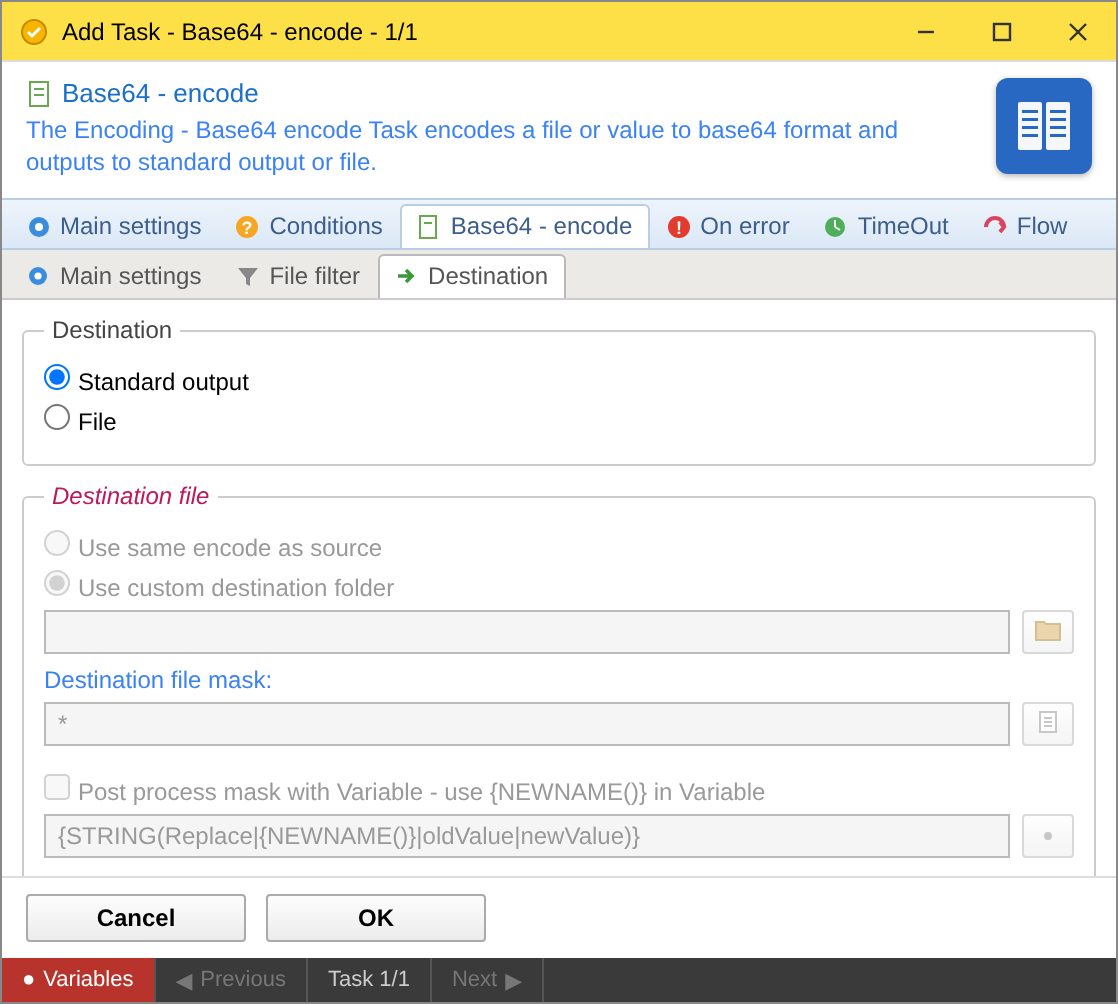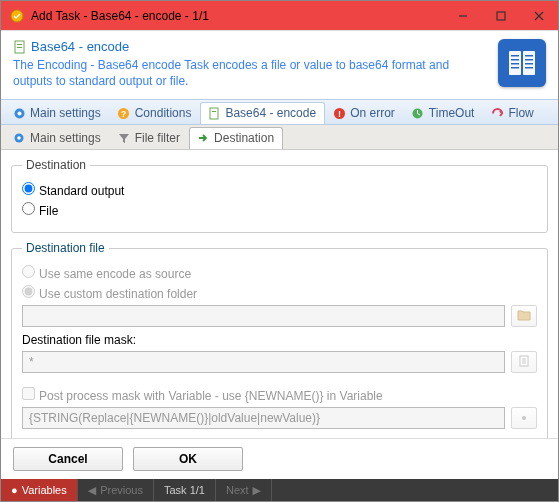--- a/index.html
+++ b/index.html
@@ -1,43 +1,43 @@
 <!DOCTYPE html>
 <html><head>
 <meta charset="utf-8">
 <style>
 * { box-sizing: border-box; margin: 0; padding: 0; }
 body { font-family: "Segoe UI", Tahoma, sans-serif; font-size: 12px; background: #fff; width: 559px; height: 502px; overflow: hidden; display: flex; flex-direction: column; border: 1px solid #888; }
-.titlebar { height: 30px; background: #ef4444; display: flex; align-items: center; padding: 0 0 0 8px; border-bottom: 1px solid #ddd; justify-content: flex-end; }
+.titlebar { height: 30px; background: #fde047; display: flex; align-items: center; padding: 0 0 0 8px; border-bottom: 1px solid #ddd; justify-content: flex-end; }
 .titlebar .app-icon { width: 16px; height: 16px; margin-right: 6px; }
 .titlebar .title { flex: 1; font-size: 12px; }
 .titlebar .winbtn { width: 38px; height: 29px; display: flex; align-items: center; justify-content: center; color: #333; }
 .header { padding: 8px 12px 10px 12px; display: flex; align-items: flex-start; gap: 10px; }
 .header .text { flex: 1; }
 .header .task-title { color: #1a6fc9; font-size: 13px; display: flex; align-items: center; gap: 4px; margin-bottom: 4px; }
 .header .desc { color: #3b82f6; font-size: 12px; line-height: 1.3; }
 .header .bigicon { width: 48px; height: 48px; background: #2968c2; border-radius: 6px; display: flex; align-items: center; justify-content: center; flex-shrink: 0; box-shadow: 0 1px 3px rgba(0,0,0,.3); }
 .tabstrip { display: flex; background: linear-gradient(#eef4fb,#dbe8f6); border-top: 1px solid #b9cde4; border-bottom: 1px solid #b9cde4; padding: 2px 4px 0 4px; font-size: 12px; }
 .tab { display: flex; align-items: center; gap: 4px; padding: 3px 8px 4px 6px; color: #3b5e8a; cursor: pointer; border: 1px solid transparent; border-bottom: none; }
 .tab.active { background: #fff; border-color: #b9cde4; border-radius: 3px 3px 0 0; }
 .subtabs { display: flex; background: #eceae6; padding: 2px 4px 0 4px; border-bottom: 1px solid #ccc; }
 .subtab { display: flex; align-items: center; gap: 4px; padding: 3px 8px 4px 6px; color: #555; cursor: pointer; border: 1px solid transparent; border-bottom: none; font-size: 12px; }
 .subtab.active { background: #fff; border-color: #b9b9b9; border-radius: 3px 3px 0 0; }
 .content { flex: 1; padding: 8px 10px; overflow: auto; }
 fieldset { border: 1px solid #ccc; border-radius: 3px; padding: 6px 10px 10px 10px; margin-bottom: 8px; }
 fieldset.disabled { color: #999; }
-fieldset.disabled legend { color: #0c4a6e; }
+fieldset.disabled legend { color: #be185d; font-style: italic; }
 legend { font-size: 12px; color: #444; padding: 0 4px; }
 .row { display: flex; align-items: center; gap: 6px; margin: 4px 0; }
 .row label { font-size: 12px; }
 .row input[type=text] { flex: 1; height: 22px; border: 1px solid #bbb; padding: 2px 6px; font-size: 12px; color: #555; }
 .row input[type=text]:disabled { background: #f5f5f5; color: #999; }
 .iconbtn { width: 26px; height: 22px; border: 1px solid #bbb; background: linear-gradient(#fdfdfd,#ececec); display: flex; align-items: center; justify-content: center; border-radius: 2px; }
 .iconbtn:disabled, .iconbtn.disabled { opacity: .55; }
-.field-label { font-size: 12px; margin: 6px 0 2px 0; color: #000000; }
+.field-label { font-size: 12px; margin: 6px 0 2px 0; color: #3b82f6; }
 .buttonbar { display: flex; justify-content: flex-start; gap: 10px; padding: 8px 12px; border-top: 1px solid #ddd; }
 .btn { min-width: 110px; height: 24px; border: 1px solid #aaa; background: linear-gradient(#fdfdfd,#ececec); font-size: 12px; font-weight: 600; border-radius: 2px; cursor: pointer; }
 .statusbar { height: 22px; background: #3a3a3a; display: flex; align-items: stretch; font-size: 11px; color: #ccc; }
 .statusbar .cell { display: flex; align-items: center; padding: 0 10px; border-right: 1px solid #555; gap: 4px; }
 .statusbar .cell.active { background: #b7332b; color: #fff; }
 .statusbar .cell.dim { color: #777; }
 input[type=radio], input[type=checkbox] { margin-right: 4px; }
 .tabicon { width: 14px; height: 14px; display: inline-flex; align-items: center; justify-content: center; }
 </style>
 </head>

